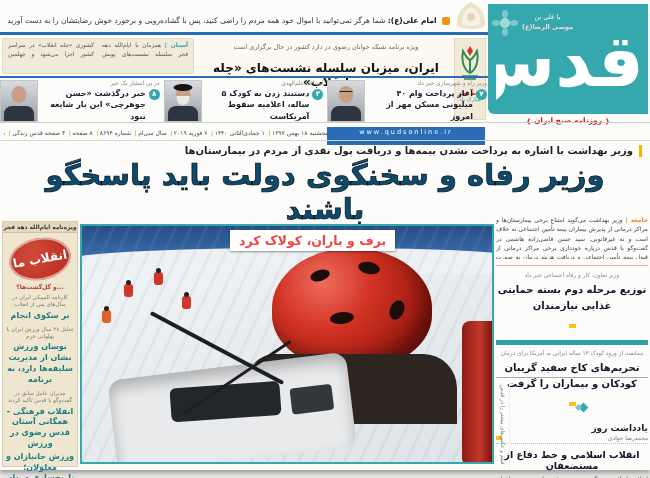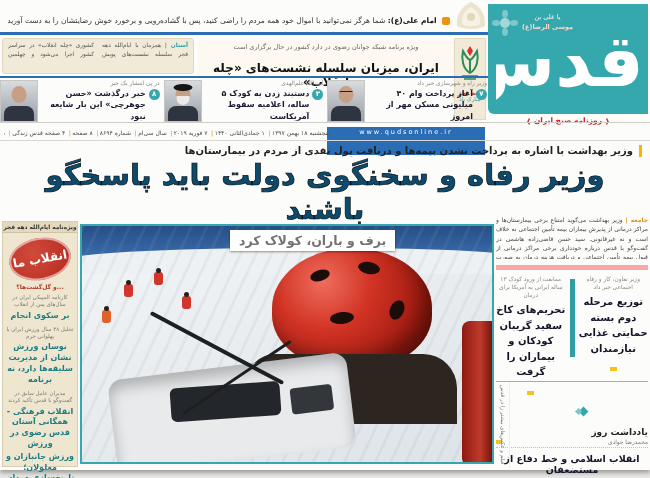--- a/index.html
+++ b/index.html
@@ -13,21 +13,21 @@
   #masthead{right:2px;top:4px;width:160px;height:110px;background:#35a8ad;border-radius:0 0 0 6px;}
   #masthead .logo{position:absolute;left:8px;right:4px;bottom:-6px;top:14px;color:#fff;
       font-size:72px;font-weight:bold;text-align:right;line-height:1.2;overflow:hidden;}
   #masthead .dedication{position:absolute;left:34px;top:8px;color:#fff;font-size:6.5px;
       text-align:center;line-height:1.6;opacity:.95;}
   #masthead .dedication b{color:#ffd9cf;}
   .ornament-teal{position:absolute;left:4px;top:6px;width:26px;height:26px;opacity:.8;}
   #slogan{right:2px;top:115px;width:160px;height:12px;color:#cc2127;font-weight:bold;
       font-size:7.5px;text-align:center;letter-spacing:1px;line-height:12px;}
   #slogan .dec{color:#cc2127;font-size:6px;}
-  #urlbar{right:165px;top:127px;width:158px;height:28px;background:#2a6db5;color:#fff;
+  #urlbar{right:165px;top:127px;width:158px;height:18px;background:#2a6db5;color:#fff;
       font-size:6.5px;text-align:center;line-height:10px;letter-spacing:2px;direction:ltr;}
   #dateline{left:4px;top:128px;width:325px;height:10px;font-size:6px;color:#4a4a4a;
       white-space:nowrap;overflow:hidden;line-height:10px;}
   #dateline .sep{color:#f0a626;margin:0 1.5px;font-weight:bold;}
 
   
   #hadith{right:200px;top:13px;left:8px;height:16px;font-size:7.5px;color:#333;text-align:right;
       line-height:16px;white-space:nowrap;overflow:hidden;}
   #hadith .badge{display:inline-block;width:8px;height:8px;background:#f0940f;border-radius:2px;
       vertical-align:middle;margin-left:3px;}
@@ -76,21 +76,21 @@
   
   #kicker{right:8px;top:145px;font-size:10px;font-weight:bold;color:#222;
       border-right:3px solid #f7b500;padding-right:6px;line-height:12px;}
   #headline{left:4px;right:4px;top:158px;text-align:center;font-size:29px;font-weight:bold;
       color:#0c4a6e;-webkit-text-stroke:0.7px #0c0c0c;letter-spacing:-0.5px;}
 
   
   #col-right{right:2px;top:215px;width:152px;height:250px;}
   #society{font-size:6px;color:#444;text-align:justify;line-height:1.55;height:44px;overflow:hidden;}
   #society .tag{color:#e8891d;font-weight:bold;}
-  #substories{margin-top:6px;display:flex;flex-direction:row;gap:4px;border-top:5px solid #fca5a5;padding-top:5px;height:100px;}
+  #substories{margin-top:6px;display:flex;flex-direction:column;gap:4px;border-top:1px solid #fca5a5;padding-top:5px;height:100px;}
   .substory{flex:1;text-align:center;}
   .substory .lbl{font-size:5.8px;color:#888;line-height:1.4;margin-bottom:3px;}
   .substory .hd{font-size:10px;font-weight:bold;color:#14142a;line-height:1.55;}
   #sub-divider{flex:0 0 5px;background:#2f9ea5;height:78px;margin-top:4px;}
   .endmark{display:inline-block;width:7px;height:4px;background:#f7c21c;margin-top:4px;}
 
   #daily-note{margin-top:6px;border-top:1px solid #aaa;padding-top:3px;}
   #dn-head{display:flex;align-items:center;gap:4px;}
   #dn-title{font-size:9px;font-weight:bold;color:#222;margin-top:42px;}
   .diamond{width:7px;height:7px;background:#35a8ad;transform:rotate(45deg);display:inline-block;}
@@ -127,21 +127,21 @@
       border-radius:28px 34px 0 0;}
   #wreck{position:absolute;left:30px;top:140px;width:240px;height:95px;background:#e8eaec;
       border-radius:14px;transform:rotate(-7deg);box-shadow:inset 0 8px 14px rgba(0,0,0,.25);}
   #wreck .win{position:absolute;left:60px;top:18px;width:110px;height:34px;background:#23262a;
       border-radius:6px;transform:rotate(3deg);}
   #wreck .win2{position:absolute;left:180px;top:30px;width:42px;height:26px;background:#33373c;border-radius:4px;}
   .pole{position:absolute;background:#1d1f22;border-radius:2px;}
   #fg-rescuer{position:absolute;right:0;top:95px;width:30px;height:145px;background:
       linear-gradient(90deg,#8e1a12,#c0392b 60%,#7a150e);border-radius:8px 0 0 8px;}
   #photo-caption{position:absolute;left:148px;top:4px;background:#fff;padding:3px 9px;
-      font-size:12.5px;font-weight:bold;color:#737373;box-shadow:0 1px 2px rgba(0,0,0,.4);}
+      font-size:12.5px;font-weight:bold;color:#ef4444;box-shadow:0 1px 2px rgba(0,0,0,.4);}
 
   
   #sidebar{left:2px;top:221px;width:76px;height:246px;background:#efe6cf;border:1px solid #d9cdb0;
       box-sizing:border-box;text-align:center;}
   #sidebar-header{font-size:5.8px;color:#333;background:#e4d9bc;border-bottom:1px solid #cfc3a2;
       padding:2px 0;font-weight:bold;}
   #stamp{width:62px;height:42px;margin:5px auto 2px;background:radial-gradient(circle at 40% 35%,#d24a3a,#b02a1e);
       border-radius:50%;transform:rotate(-10deg);color:#fff;font-weight:bold;font-size:12px;
       line-height:42px;box-shadow:inset 0 0 0 2px rgba(255,255,255,.55);}
   #sidebar .lead{font-size:6px;color:#b03a2e;font-weight:bold;margin:3px 2px 0;}

